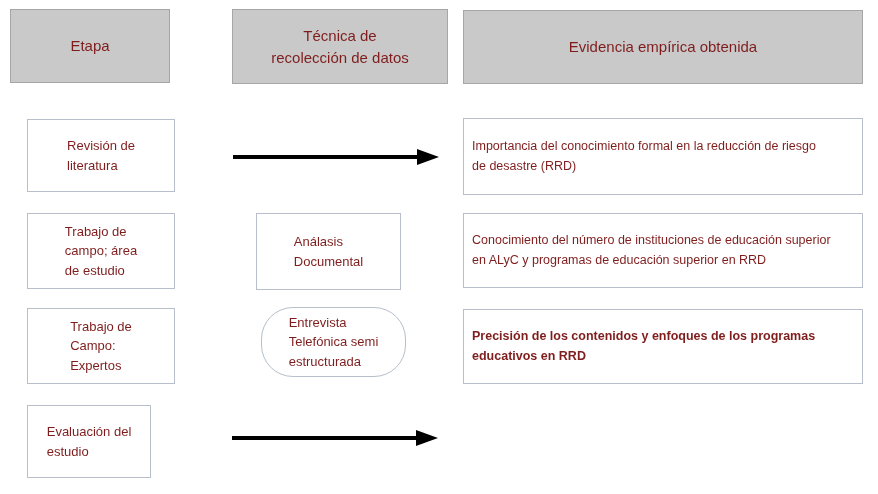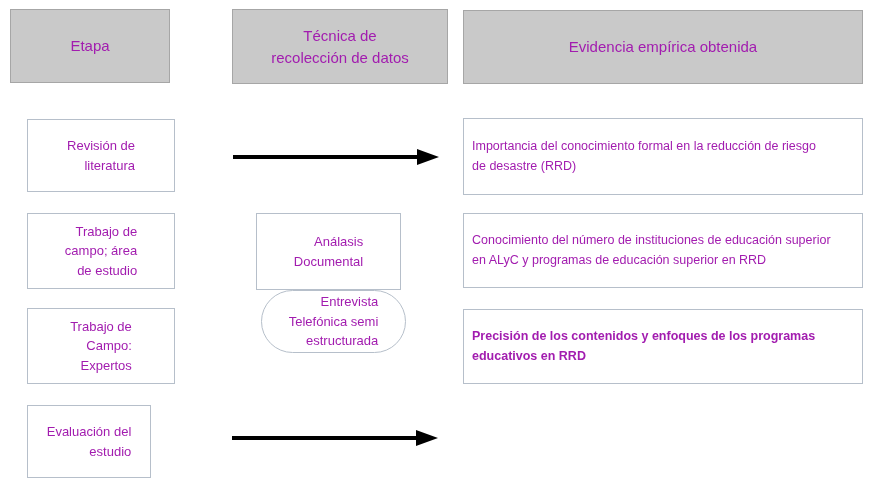--- a/index.html
+++ b/index.html
@@ -1,51 +1,51 @@
 <!DOCTYPE html>
 <html><head>
 <meta charset="utf-8">
 <style>
   html,body { margin:0; padding:0; background:#ffffff; }
   .canvas {
     position:relative; width:878px; height:494px; background:#ffffff;
-    font-family:"Liberation Sans", sans-serif; color:#a21caf; overflow:hidden;
+    font-family:"Liberation Sans", sans-serif; color:#7f1d1d; overflow:hidden;
   }
   .hdr {
     position:absolute; background:#c9c9c9; border:1px solid #a6a6a6;
     display:flex; align-items:center; justify-content:center;
     text-align:center; font-size:15px; line-height:1.45; white-space:pre-line;
     box-sizing:border-box;
   }
   #hdr-etapa     { left:10px;  top:9px;  width:160px; height:74px; }
   #hdr-tecnica   { left:232px; top:9px;  width:216px; height:75px; }
   #hdr-evidencia { left:463px; top:10px; width:400px; height:74px; }
 
   .box {
     position:absolute; background:#ffffff; border:1px solid #b6bfca;
     box-sizing:border-box; white-space:pre-line;
   }
   .cbox {
     display:flex; align-items:center; justify-content:center;
-    text-align:right; font-size:13px; line-height:1.5;
+    text-align:left; font-size:13px; line-height:1.5;
   }
   .ebox {
     display:flex; align-items:center; justify-content:flex-start;
     text-align:left; font-size:12.5px; line-height:1.55; padding:12px 8px;
   }
 
   
   #st1 { left:27px; top:119px; width:148px; height:73px; }
   #st2 { left:27px; top:213px; width:148px; height:76px; }
   #st3 { left:27px; top:308px; width:148px; height:76px; }
   #st4 { left:27px; top:405px; width:124px; height:73px; }
 
   
   #tc2 { left:256px; top:213px; width:145px; height:77px; }
-  #tc3 { left:261px; top:290px; width:145px; height:63px;border-radius:32px; }
+  #tc3 { left:261px; top:307px; width:145px; height:70px;border-radius:32px; }
 
   
   #ev1 { left:463px; top:118px; width:400px; height:77px; }
   #ev2 { left:463px; top:213px; width:400px; height:75px; }
   #ev3 { left:463px; top:309px; width:400px; height:75px;font-weight:bold; }
   #ev4 { left:463px; top:405px; width:400px; height:77px; }
 
   .arrow { position:absolute; width:206px; height:18px; }
   #arrow1 { left:233px; top:148px; }
   #arrow2 { left:232px; top:429px; }

